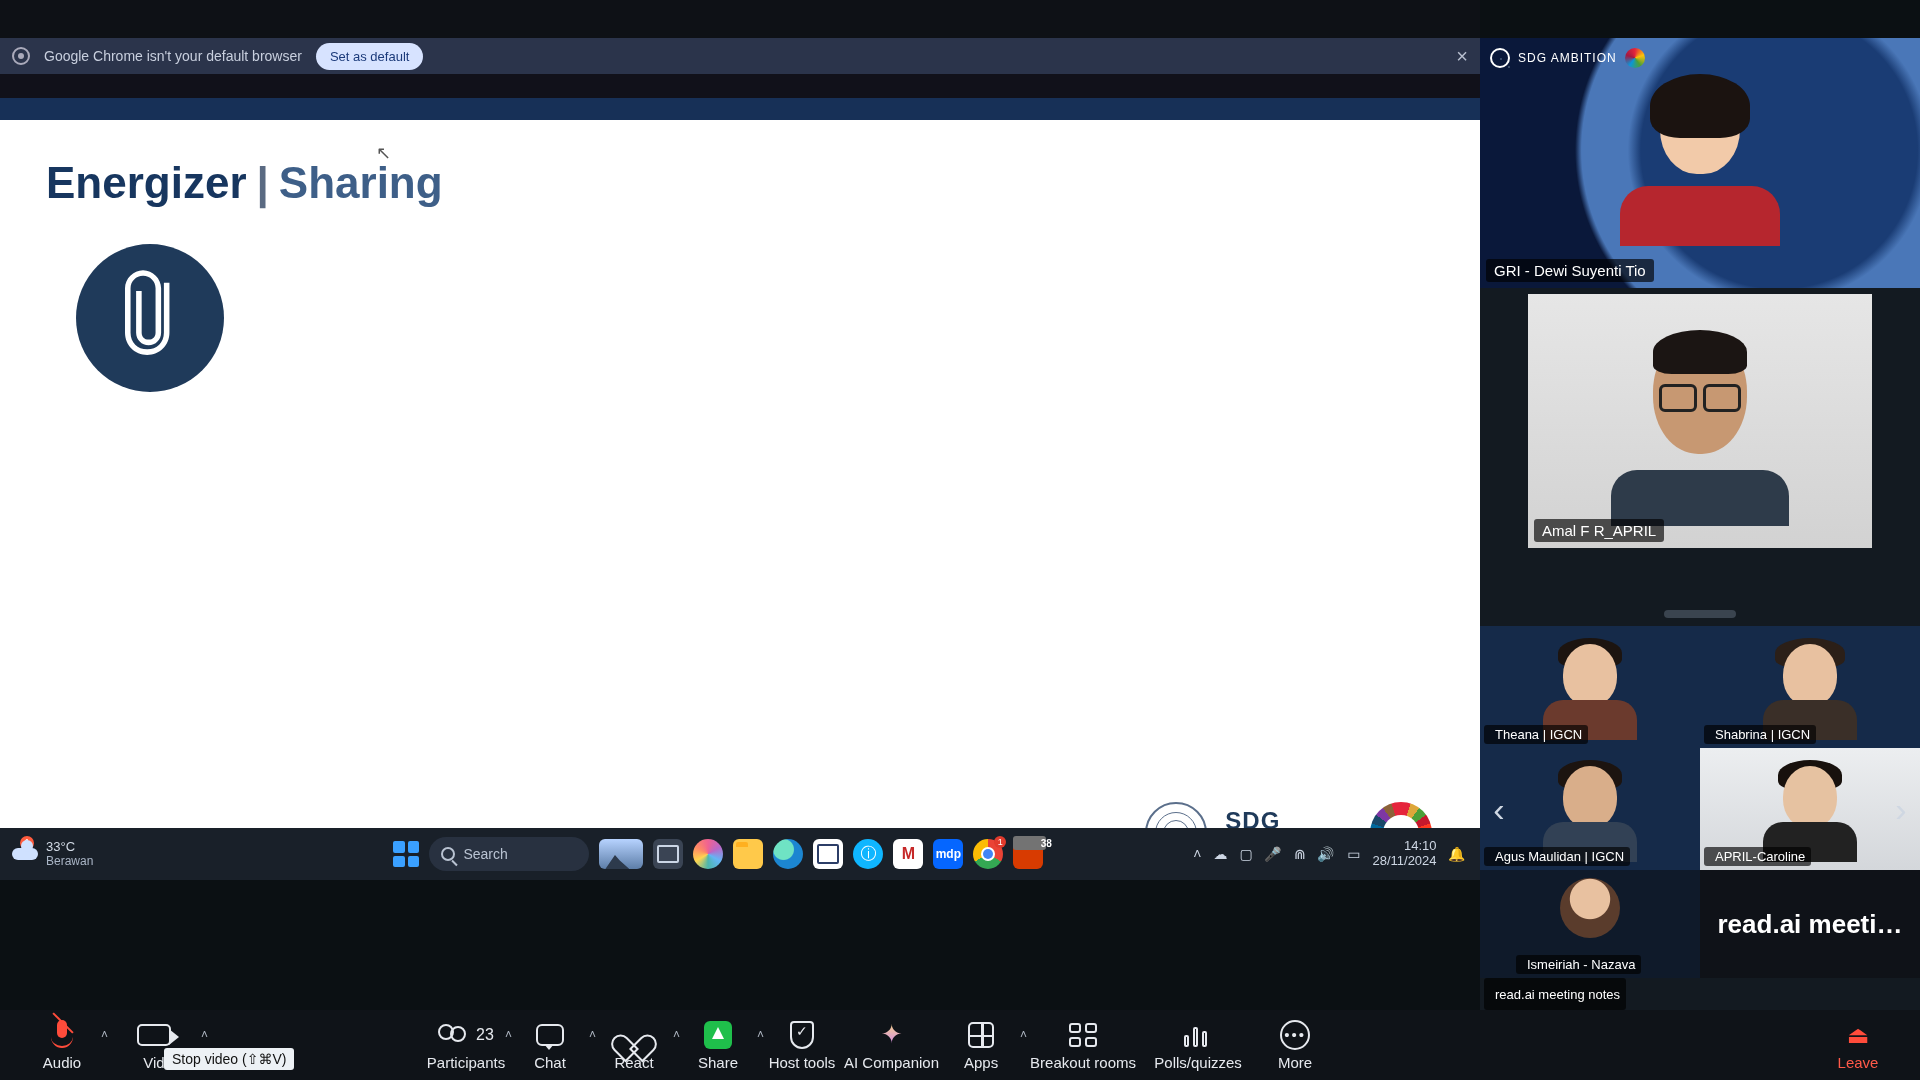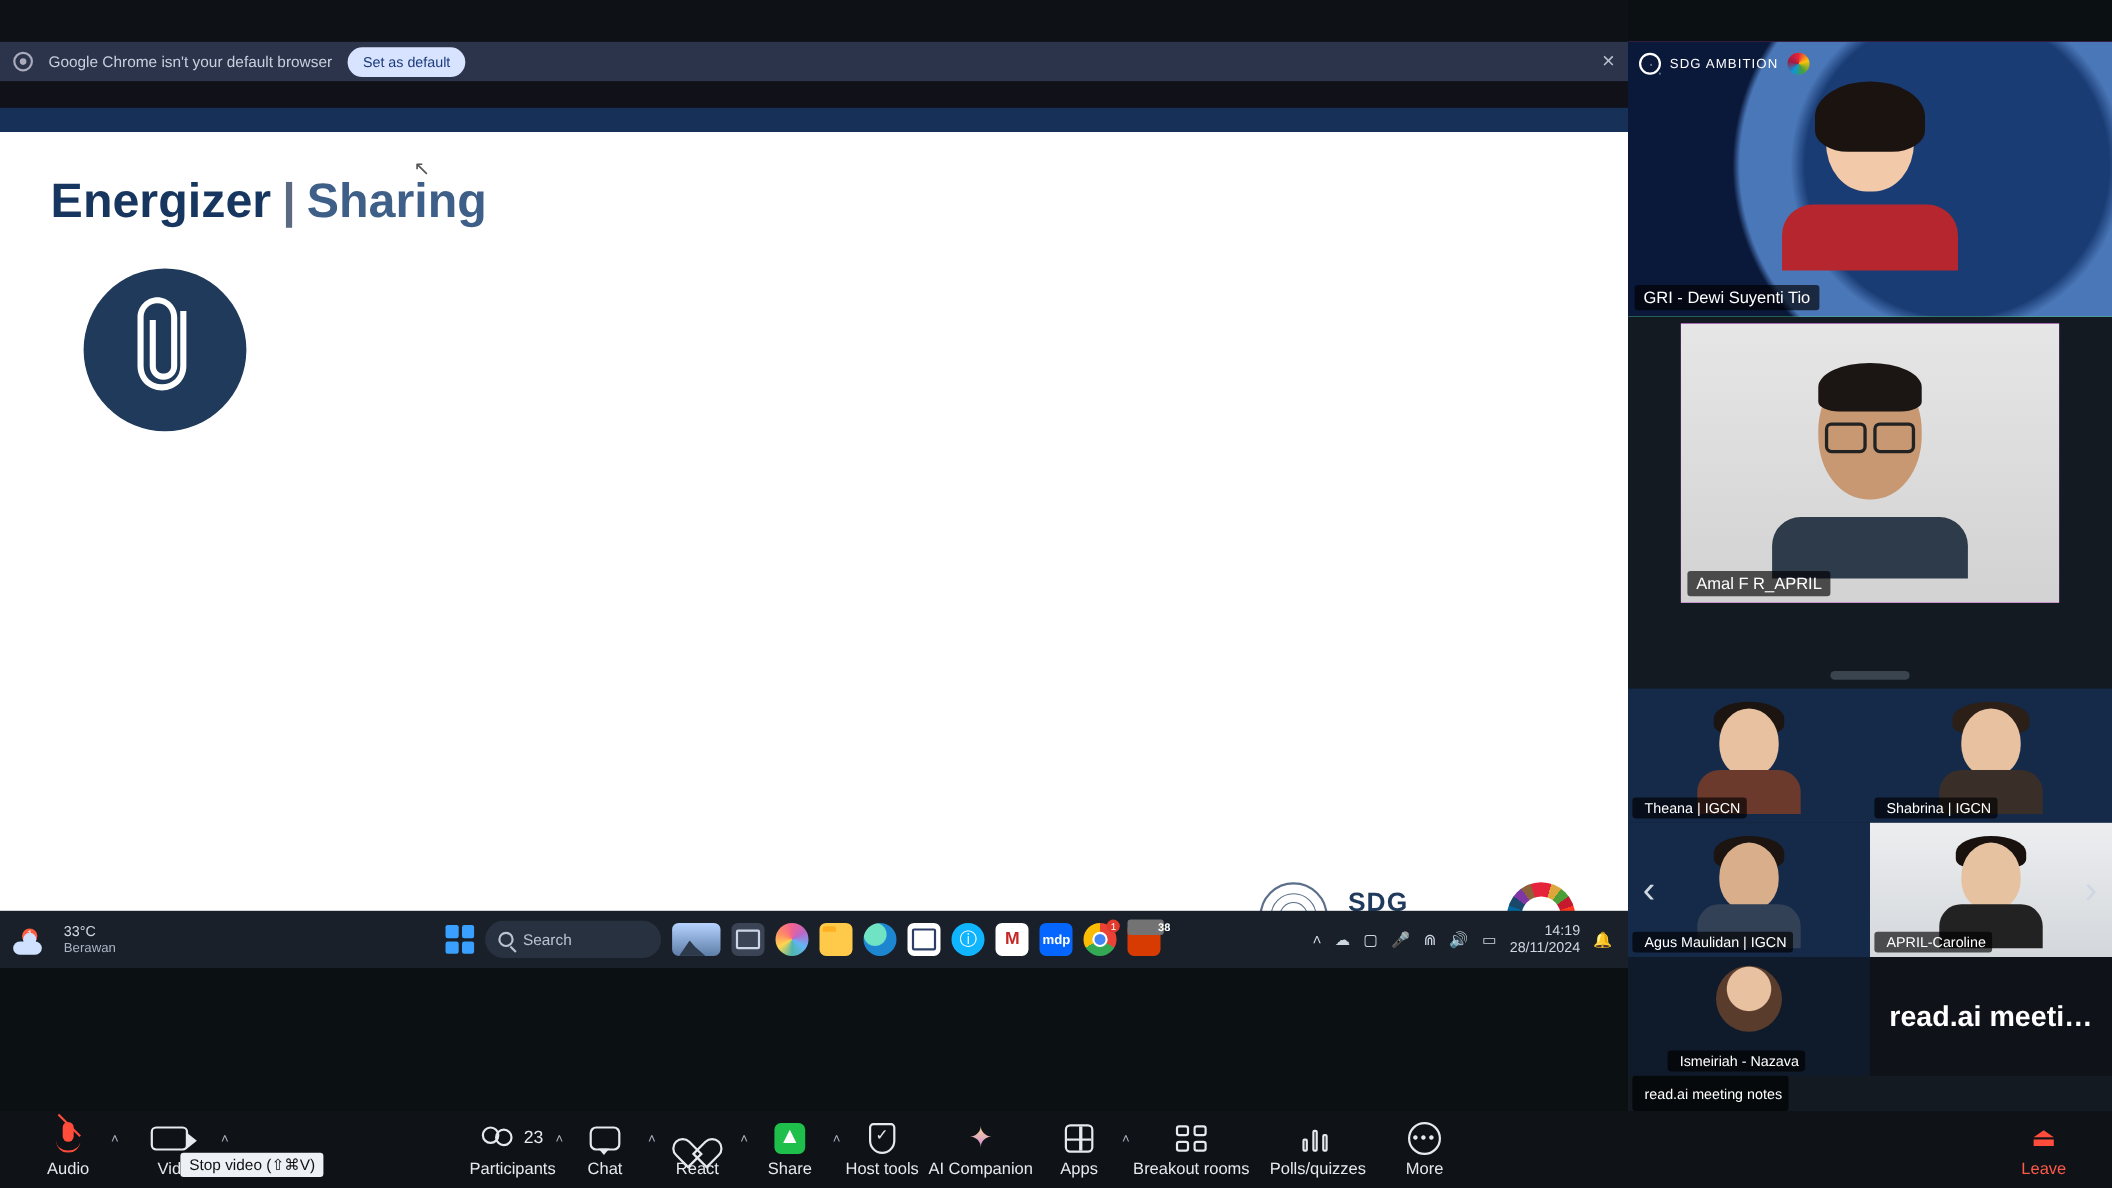--- a/index.html
+++ b/index.html
@@ -42,21 +42,21 @@
   .un-logo:before{ inset:8px;}
   .un-logo:after{ inset:16px;}
   .sdg-text { font-family: "Helvetica Neue", Arial; line-height:1; }
   .sdg-text .l1 { font-size:24px; font-weight:900; color:#1f3a5a; letter-spacing:1px;}
   .sdg-text .l2 { font-size:24px; font-weight:900; color:#1f3a5a; letter-spacing:1px;}
   .sdg-ring { width:62px; height:62px; border-radius:50%; background: conic-gradient(#e5243b 0 18deg,#dda63a 18deg 36deg,#4c9f38 36deg 54deg,#c5192d 54deg 72deg,#ff3a21 72deg 90deg,#26bde2 90deg 108deg,#fcc30b 108deg 126deg,#a21942 126deg 144deg,#fd6925 144deg 162deg,#dd1367 162deg 180deg,#fd9d24 180deg 198deg,#bf8b2e 198deg 216deg,#3f7e44 216deg 234deg,#0a97d9 234deg 252deg,#56c02b 252deg 270deg,#00689d 270deg 288deg,#19486a 288deg 306deg,#7e37a4 306deg 324deg,#8c6239 324deg 342deg,#e5243b 342deg 360deg); position:relative;}
   .sdg-ring:after{content:"";position:absolute;inset:13px;background:#fff;border-radius:50%;}
 
   
   .win-taskbar { position:absolute; left:0; right:0; bottom:0; height:52px; background:#192029; display:flex; align-items:center; color:#d2dae5; }
-  .weather { display:flex; align-items:flex-end; gap:20px; margin-left:12px; font-size:13px; line-height:1.1; }
+  .weather { display:flex; align-items:flex-start; gap:8px; margin-left:12px; font-size:13px; line-height:1.1; }
   .weather .cloud-icon{ position:relative; width:26px; height:20px;}
   .weather .cloud-icon:before{content:"";position:absolute;left:0;bottom:0;width:26px;height:12px;border-radius:10px;background:#cfe1ff;}
   .weather .cloud-icon:after{content:"";position:absolute;left:9px;top:0;width:12px;height:12px;border-radius:50%;background:#cfe1ff;}
   .weather .badge{position:absolute;left:8px;top:-4px;width:14px;height:14px;border-radius:50%;background:#ff5c3e;color:#fff;font-size:10px;display:flex;align-items:center;justify-content:center;}
   .win-center { margin-left: 300px; display:flex; align-items:center; gap:10px; }
   .start { width:26px; height:26px; display:grid; grid-template-columns:1fr 1fr; grid-template-rows:1fr 1fr; gap:3px;}
   .start span{background:#3aa0ff;border-radius:2px;}
   .search-pill { width:160px; height:34px; background:#283140; border-radius:18px; display:flex; align-items:center; padding:0 12px; gap:8px; font-size:14px; color:#b9c3d2;}
   .search-pill .mag{width:14px;height:14px;border:2px solid #b9c3d2;border-radius:50%;position:relative;}
   .search-pill .mag:after{content:"";position:absolute;right:-5px;bottom:-5px;width:7px;height:2px;background:#b9c3d2;transform:rotate(45deg);}
@@ -79,21 +79,21 @@
   .tb-icon.chrome:before{content:"";position:absolute;inset:10px;border-radius:50%;background:#4285f4;z-index:1;}
   .tb-icon.chrome .dot{position:absolute;right:-3px;top:-3px;width:12px;height:12px;border-radius:50%;background:#e23b2d;color:#fff;font-size:9px;display:flex;align-items:center;justify-content:center;}
   .tb-icon.zoom{background:#d83b01;color:#fff;font-size:12px;font-weight:700;border-radius:6px;position:relative;}
   .tb-icon.zoom .count{position:absolute;right:-3px;top:-3px;width:18px;height:14px;border-radius:3px;background:#737373;color:#fff;font-size:10px;display:flex;align-items:center;justify-content:center;padding-left:33px;}
   .sys-tray{margin-left:auto;display:flex;align-items:center;gap:12px;padding-right:14px;font-size:13px;color:#cdd6e3;}
   .sys-tray .ic{font-size:14px;}
   .clockbox{ text-align:right; line-height:1.15;}
 
   
   .video-panel { position:absolute; right:0; top:38px; width:440px; height:972px; background:#131a21; }
-  .tile { position:relative; background:#d946ef; overflow:hidden;}
+  .tile { position:relative; background:#15803d; overflow:hidden;}
   .tile.active { box-shadow: inset 0 0 0 3px #2cff57; }
   .tile .label { position:absolute; left:6px; bottom:6px; background:rgba(0,0,0,0.65); color:#fff; font-size:15px; padding:3px 8px; border-radius:3px; display:flex; align-items:center; gap:6px;}
   .tile .bg-earth{position:absolute;inset:0;background:radial-gradient(circle at 68% 45%, #1a3c74 0 42%, #4a77b8 46% 60%, #0a183a 62% 100%);}
   .tile .room{position:absolute;inset:0;background:linear-gradient(#e6e6e6,#d2d2d2);}
   .tile .sdg-badge{position:absolute;left:10px;top:10px;display:flex;align-items:center;gap:8px;}
   .tile .sdg-badge .ring-mini{width:20px;height:20px;border-radius:50%;background:conic-gradient(#e5243b,#fcc30b,#4c9f38,#0a97d9,#a21942,#e5243b);}
   .tile .sdg-badge .ring-mini:after{display:none;}
   .tile .sdg-badge .txt{color:#fff;font-size:12px;letter-spacing:1px;}
 
   .head { position:relative; margin:0 auto; }
@@ -247,21 +247,21 @@
     </div>
     <div class="sys-tray">
       <span class="ic">˄</span>
       <span class="ic">☁</span>
       <span class="ic">▢</span>
       <span class="ic">🎤</span>
       <span class="ic">⋒</span>
       <span class="ic">🔊</span>
       <span class="ic">▭</span>
       <div class="clockbox">
-        <div>14:19</div>
+        <div>14:10</div>
         <div>28/11/2024</div>
       </div>
       <span class="ic">🔔</span>
     </div>
   </div>
 </div>
 
 <div class="video-panel">
   <div class="tile active" style="height:250px;">
     <div class="bg-earth"></div>

